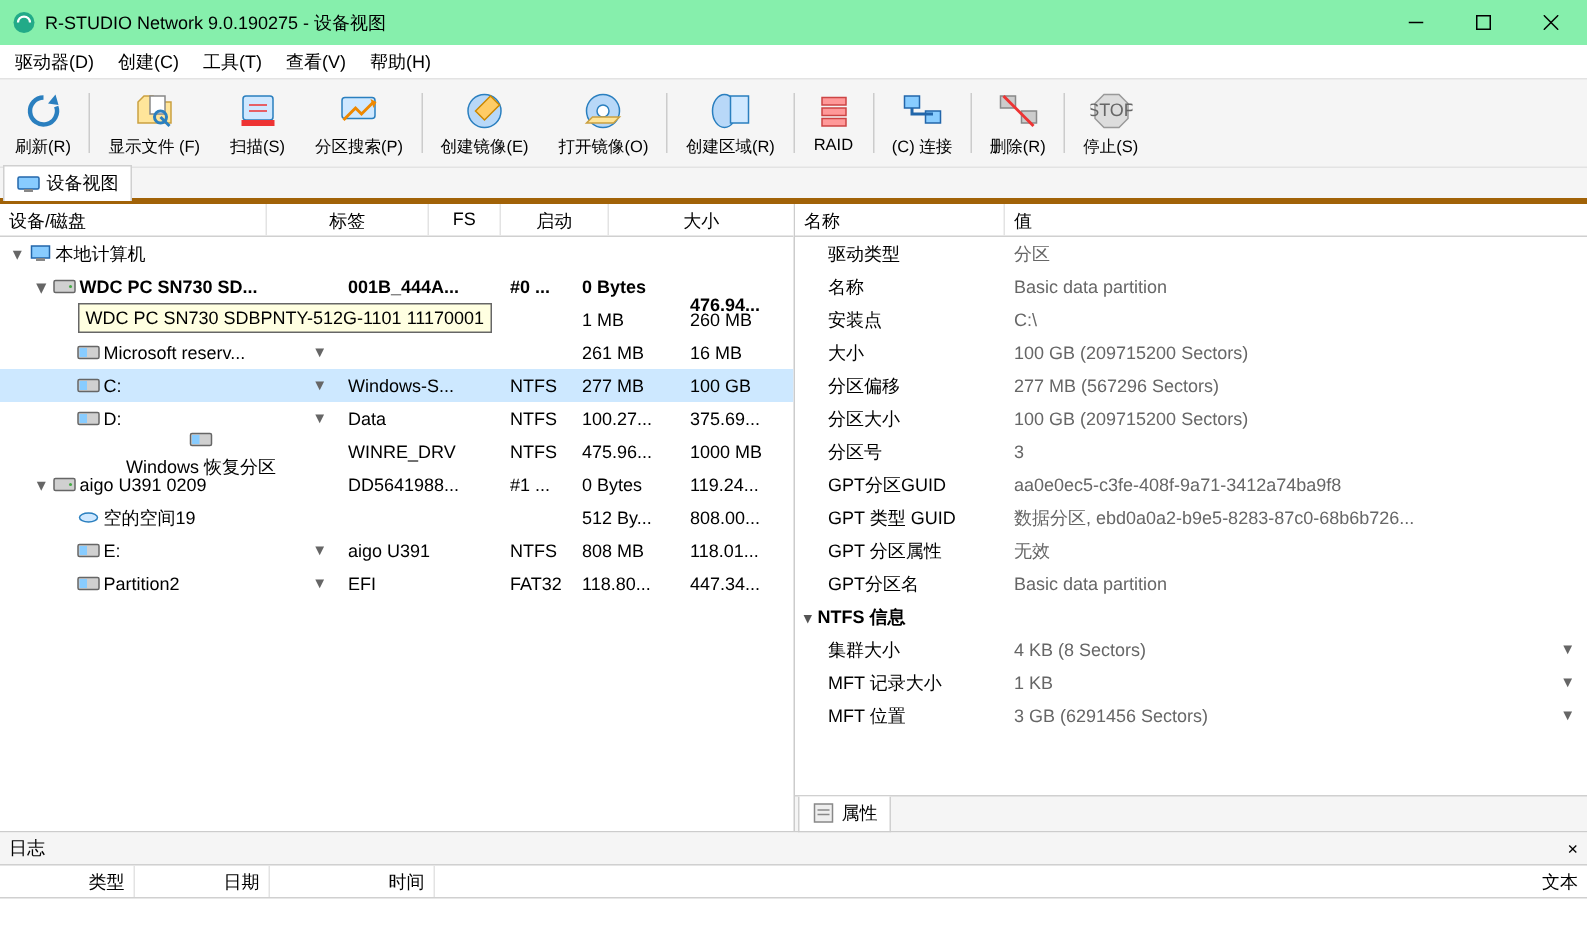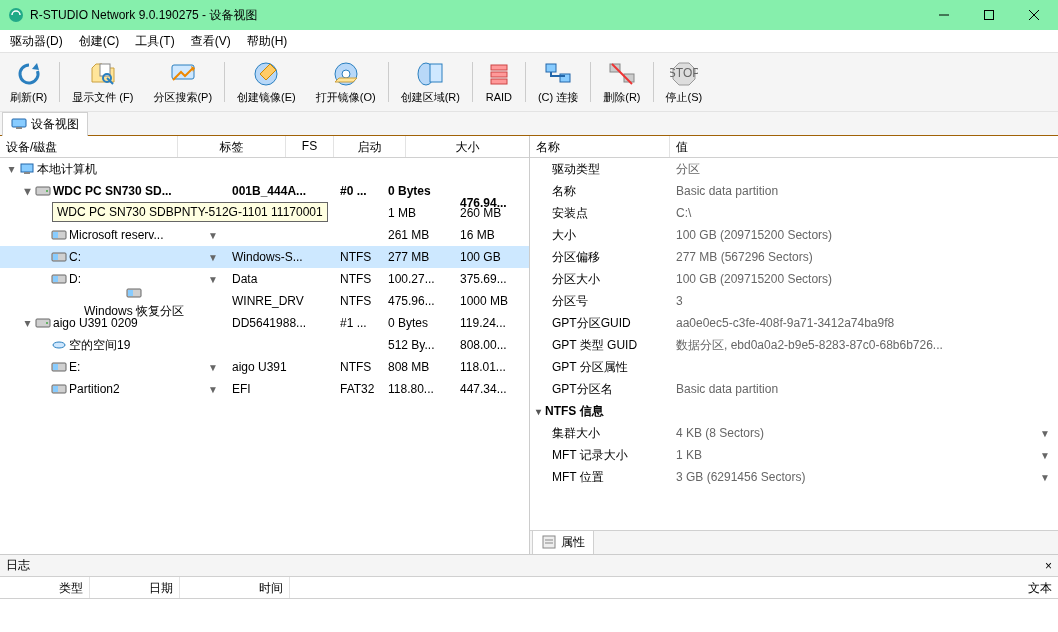--- a/index.html
+++ b/index.html
@@ -8,21 +8,21 @@
 .titlebar .app-icon { width: 16px; height: 16px; margin: 0 6px; }
 .titlebar .title { flex: 1; font-size: 12px; }
 .titlebar .winbtn { width: 45px; height: 30px; display: flex; align-items: center; justify-content: center; font-family: "Segoe MDL2 Assets", sans-serif; }
 .menubar { height: 22px; display: flex; align-items: center; padding: 0 2px; background: #fff; }
 .menubar .menuitem { padding: 2px 8px; cursor: default; }
 .toolbar { height: 60px; display: flex; align-items: center; background: #f5f5f5; border-top: 1px solid #e3e3e3; border-bottom: 1px solid #e3e3e3; }
 .toolbar .tbtn { display: flex; flex-direction: column; align-items: center; justify-content: center; padding: 2px 10px; height: 56px; cursor: default; }
 .toolbar .ticon { width: 28px; height: 28px; margin-bottom: 2px; }
 .toolbar .tlabel { font-size: 11px; }
 .toolbar .sep { width: 1px; height: 40px; background: #ccc; margin: 0 2px; }
-.tabbar { height: 24px; display: flex; align-items: center; background: #f5f5f5; border-bottom: 1px solid #a16207; }
+.tabbar { height: 24px; display: flex; align-items: center; background: #f5f5f5; border-bottom: 4px solid #a16207; }
 .tabbar .tab { display: flex; align-items: center; gap: 4px; padding: 3px 8px; background: #fff; border: 1px solid #d0d0d0; border-bottom: none; margin-left: 2px; }
 .main { flex: 1; display: flex; min-height: 0; }
 .left { width: 530px; display: flex; flex-direction: column; border-right: 1px solid #ccc; }
 .right { flex: 1; display: flex; flex-direction: column; min-width: 0; }
 .treehdr, .prophdr { display: flex; background: #fff; border-bottom: 1px solid #d0d0d0; height: 22px; }
 .th { padding: 3px 6px; border-right: 1px solid #e3e3e3; text-align: left; overflow: hidden; white-space: nowrap; }
 .treebody, .propbody { flex: 1; overflow: auto; }
 .row { display: flex; height: 22px; align-items: center; border-bottom: 0px solid #f0f0f0; }
 .row.selected { background: #cde8ff; }
 .cell { padding: 2px 6px; overflow: hidden; white-space: nowrap; text-overflow: ellipsis; border-right: 0px solid #f4f4f4; display: flex; align-items: center; gap: 2px; }
@@ -100,20 +100,31 @@
           <rect x="11" y="4" width="10" height="12" fill="#fff" stroke="#888"></rect>
           <path d="M18 18l6 6" stroke="#2a7fbf" stroke-width="2"></path>
           <circle cx="18" cy="18" r="4" fill="none" stroke="#2a7fbf" stroke-width="2"></circle>
         </svg>
       </span>
       <span class="tlabel">显示文件 (F)</span>
     </div>
     <div class="tbtn">
       <span class="ticon">
         <svg viewBox="0 0 28 28">
+          <rect x="4" y="4" width="20" height="16" rx="2" fill="#cfe8ff" stroke="#2a7fbf"></rect>
+          <line x1="8" y1="10" x2="20" y2="10" stroke="#e33" stroke-width="1"></line>
+          <line x1="8" y1="14" x2="20" y2="14" stroke="#e33" stroke-width="1"></line>
+          <rect x="3" y="20" width="22" height="4" fill="#e33"></rect>
+        </svg>
+      </span>
+      <span class="tlabel">扫描(S)</span>
+    </div>
+    <div class="tbtn">
+      <span class="ticon">
+        <svg viewBox="0 0 28 28">
           <rect x="3" y="5" width="22" height="14" rx="2" fill="#cfe8ff" stroke="#2a7fbf"></rect>
           <path d="M4 20l8-8 4 4 8-8" fill="none" stroke="#e80" stroke-width="2"></path>
           <path d="M22 6l4 2-2 4z" fill="#e80"></path>
         </svg>
       </span>
       <span class="tlabel">分区搜索(P)</span>
     </div>
     <div class="sep"></div>
     <div class="tbtn">
       <span class="ticon">
@@ -446,20 +457,23 @@
           </div>
         </div>
         <div class="prop-row">
           <div class="prop-name-cell">GPT 类型 GUID</div>
           <div class="prop-val-cell">
             <span style="flex:1;overflow:hidden;text-overflow:ellipsis">数据分区, ebd0a0a2-b9e5-8283-87c0-68b6b726...</span>
           </div>
         </div>
         <div class="prop-row">
           <div class="prop-name-cell">GPT 分区属性</div>
+          <div class="prop-val-cell">
+            <span style="flex:1;overflow:hidden;text-overflow:ellipsis">无效</span>
+          </div>
         </div>
         <div class="prop-row">
           <div class="prop-name-cell">GPT分区名</div>
           <div class="prop-val-cell">
             <span style="flex:1;overflow:hidden;text-overflow:ellipsis">Basic data partition</span>
           </div>
         </div>
         <div class="prop-row group">
           <div class="prop-name-cell">NTFS 信息</div>
           <div class="prop-val-cell">

